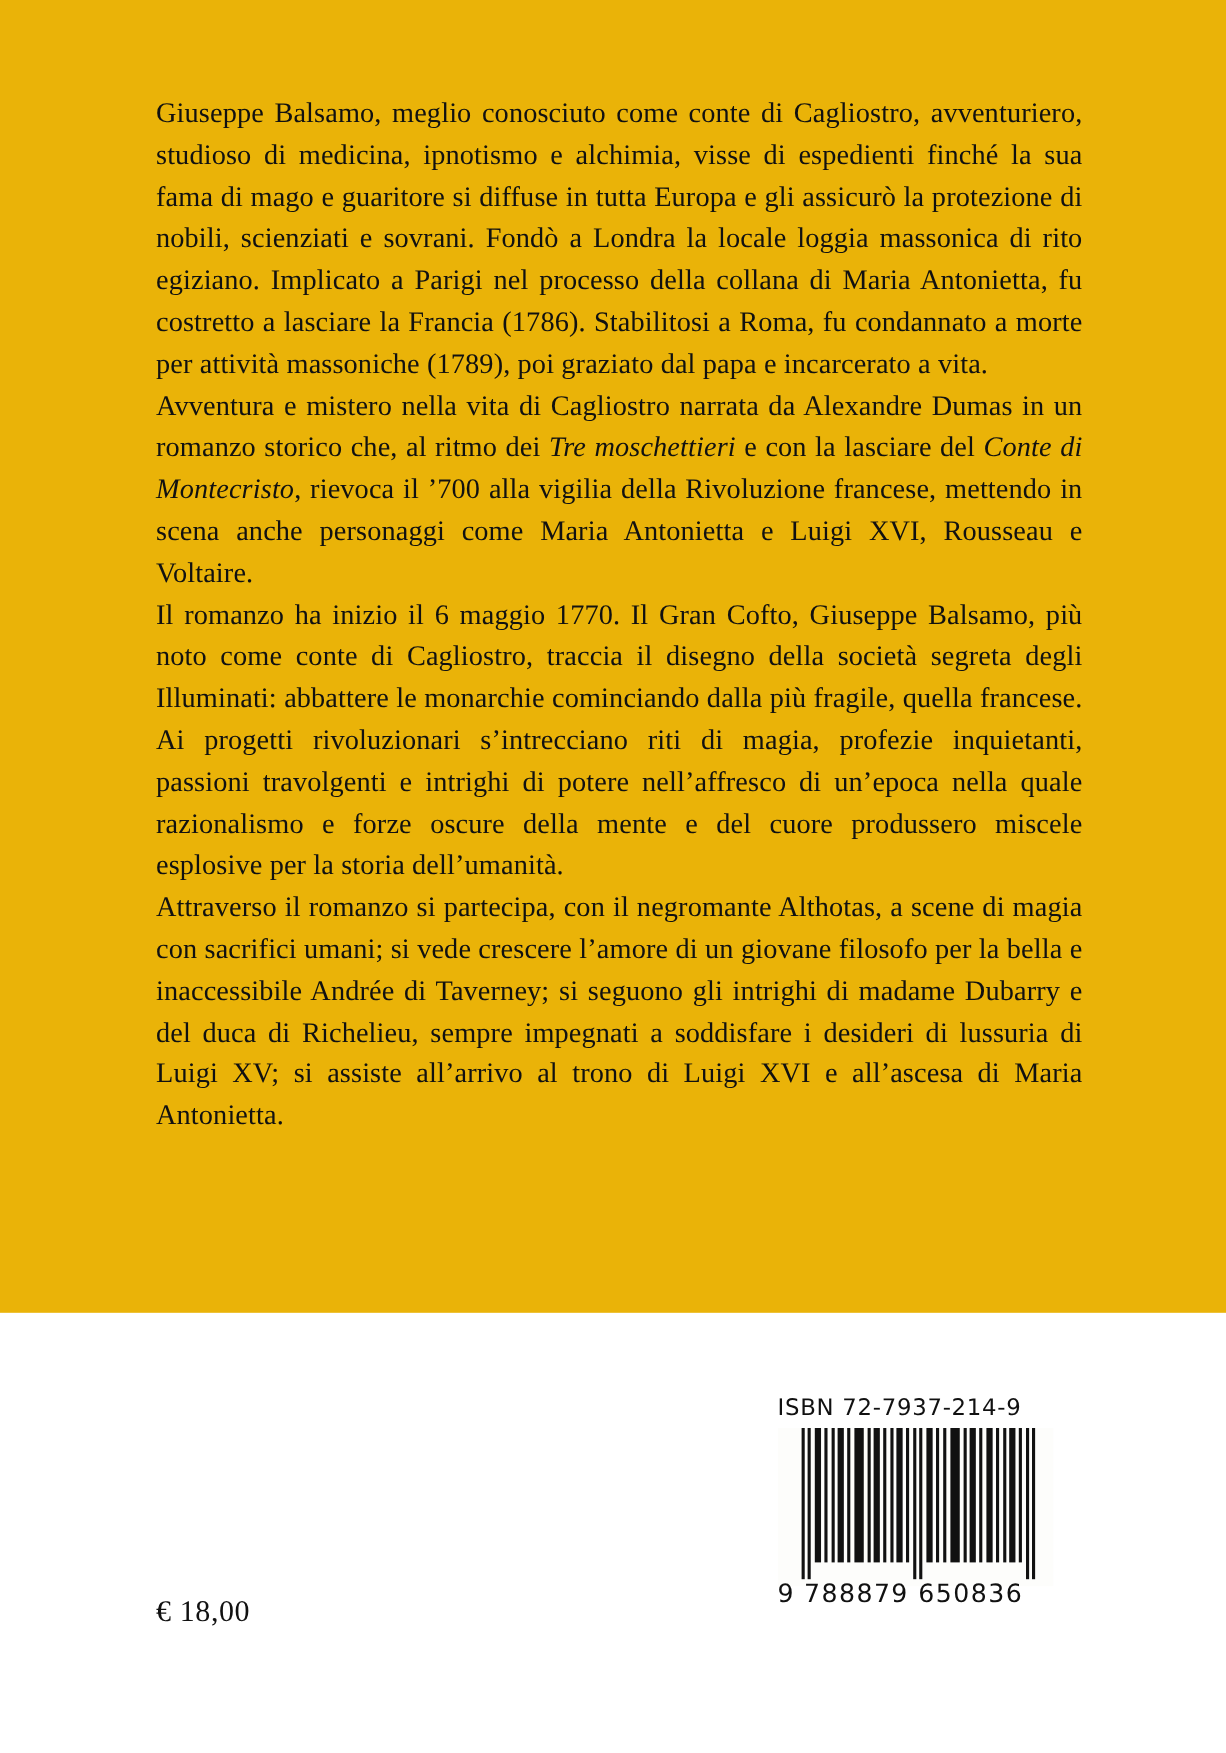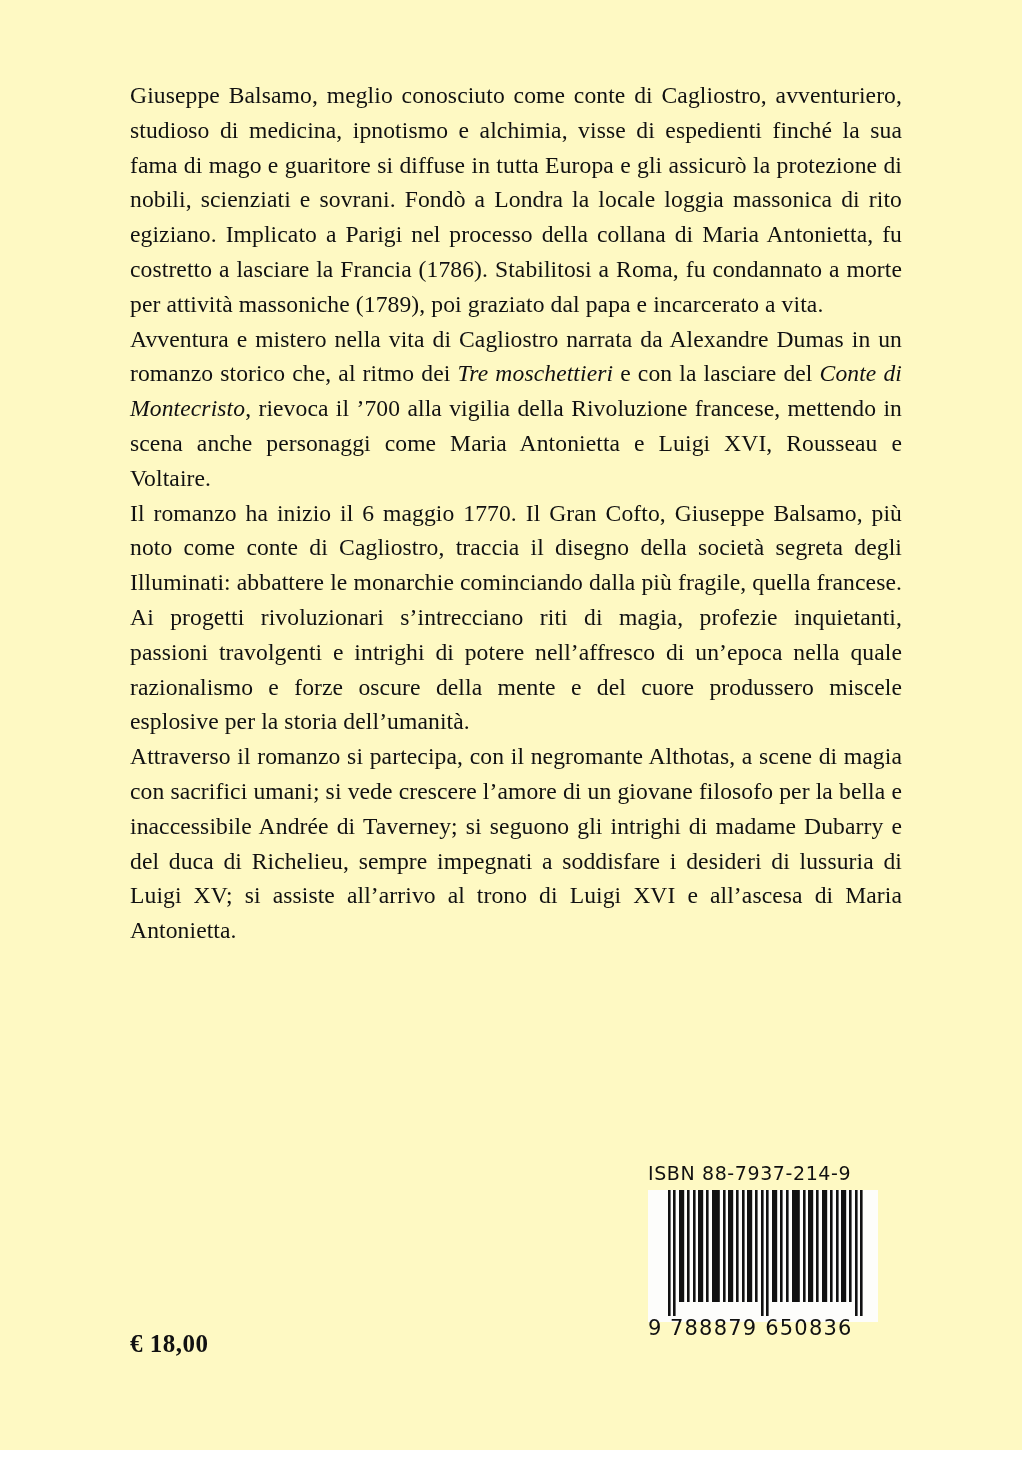--- a/index.html
+++ b/index.html
@@ -12,22 +12,22 @@
     background: #ffffff;
     font-family: "Liberation Serif", serif;
     color: #111111;
     overflow: hidden;
     position: relative;
   }
   .page {
     position: absolute;
     left: 0; top: 0;
     width: 1022px;
-    height: 1450px;
-    background: #fef9c3;
+    height: 1094px;
+    background: #eab308;
   }
   .blurb {
     position: absolute;
     left: 130px;
     top: 78px;
     width: 772px;
     font-size: 23.6px;
     line-height: 34.8px;
     text-align: justify;
     text-justify: inter-word;
@@ -38,21 +38,21 @@
     margin: 0;
     text-indent: 0;
   }
   .blurb p em {
   }
   .price {
     position: absolute;
     left: 130px;
     top: 1330px;
     font-size: 25px;
-    font-weight: bold;
+    font-weight: normal;
     font-family: "Liberation Serif", serif;
     letter-spacing: 0.5px;
     color: #111111;
   }
   .barcode-block {
     position: absolute;
     left: 648px;
     top: 1162px;
     width: 240px;
   }
@@ -107,21 +107,21 @@
   <div class="blurb">
     <p>Giuseppe Balsamo, meglio conosciuto come conte di Cagliostro, avventuriero, studioso di medicina, ipnotismo e alchimia, visse di espedienti finché la sua fama di mago e guaritore si diffuse in tutta Europa e gli assicurò la protezione di nobili, scienziati e sovrani. Fondò a Londra la locale loggia massonica di rito egiziano. Implicato a Parigi nel processo della collana di Maria Antonietta, fu costretto a lasciare la Francia (1786). Stabilitosi a Roma, fu condannato a morte per attività massoniche (1789), poi graziato dal papa e incarcerato a vita.</p>
     <p><span>Avventura e mistero nella vita di Cagliostro narrata da Alexandre Dumas in un romanzo storico che, al ritmo dei </span><em>Tre moschettieri</em><span> e con la lasciare del </span><em>Conte di Montecristo</em><span>, rievoca il ’700 alla vigilia della Rivoluzione francese, mettendo in scena anche personaggi come Maria Antonietta e Luigi XVI, Rousseau e Voltaire.</span></p>
     <p>Il romanzo ha inizio il 6 maggio 1770. Il Gran Cofto, Giuseppe Balsamo, più noto come conte di Cagliostro, traccia il disegno della società segreta degli Illuminati: abbattere le monarchie cominciando dalla più fragile, quella francese. Ai progetti rivoluzionari s’intrecciano riti di magia, profezie inquietanti, passioni travolgenti e intrighi di potere nell’affresco di un’epoca nella quale razionalismo e forze oscure della mente e del cuore produssero miscele esplosive per la storia dell’umanità.</p>
     <p>Attraverso il romanzo si partecipa, con il negromante Althotas, a scene di magia con sacrifici umani; si vede crescere l’amore di un giovane filosofo per la bella e inaccessibile Andrée di Taverney; si seguono gli intrighi di madame Dubarry e del duca di Richelieu, sempre impegnati a soddisfare i desideri di lussuria di Luigi XV; si assiste all’arrivo al trono di Luigi XVI e all’ascesa di Maria Antonietta.</p>
   </div>
 
   <div class="price">€ 18,00</div>
 
   <div class="barcode-block">
-    <div class="isbn-text">ISBN 88-7937-214-9</div>
+    <div class="isbn-text">ISBN 72-7937-214-9</div>
     <div class="barcode-wrap">
       <svg class="barcode" viewBox="0 0 230 132" preserveAspectRatio="none" xmlns="http://www.w3.org/2000/svg">
         <rect x="0" y="0" width="230" height="132" fill="#fdfdfb"></rect>
         <g fill="#111111">
           <rect x="20" y="0" width="2.6" height="126"></rect>
           <rect x="25" y="0" width="2.6" height="126"></rect>
           <rect x="31" y="0" width="5.2" height="112"></rect>
           <rect x="39" y="0" width="2.6" height="112"></rect>
           <rect x="45" y="0" width="2.6" height="112"></rect>
           <rect x="50" y="0" width="5.2" height="112"></rect>

